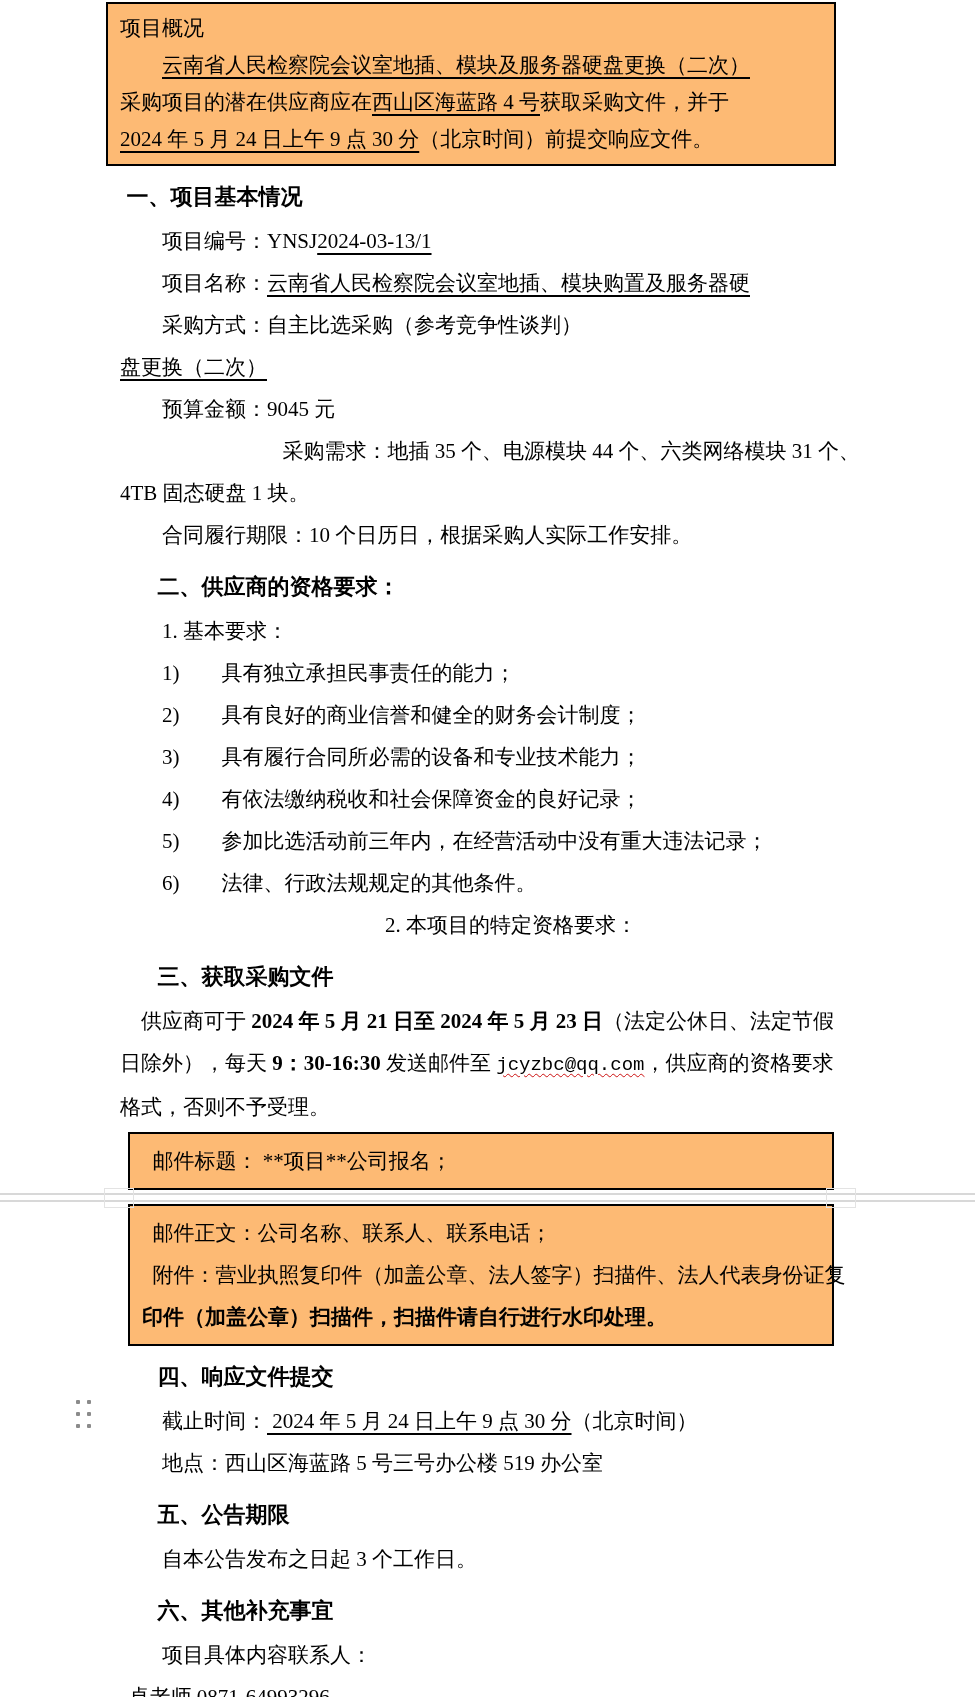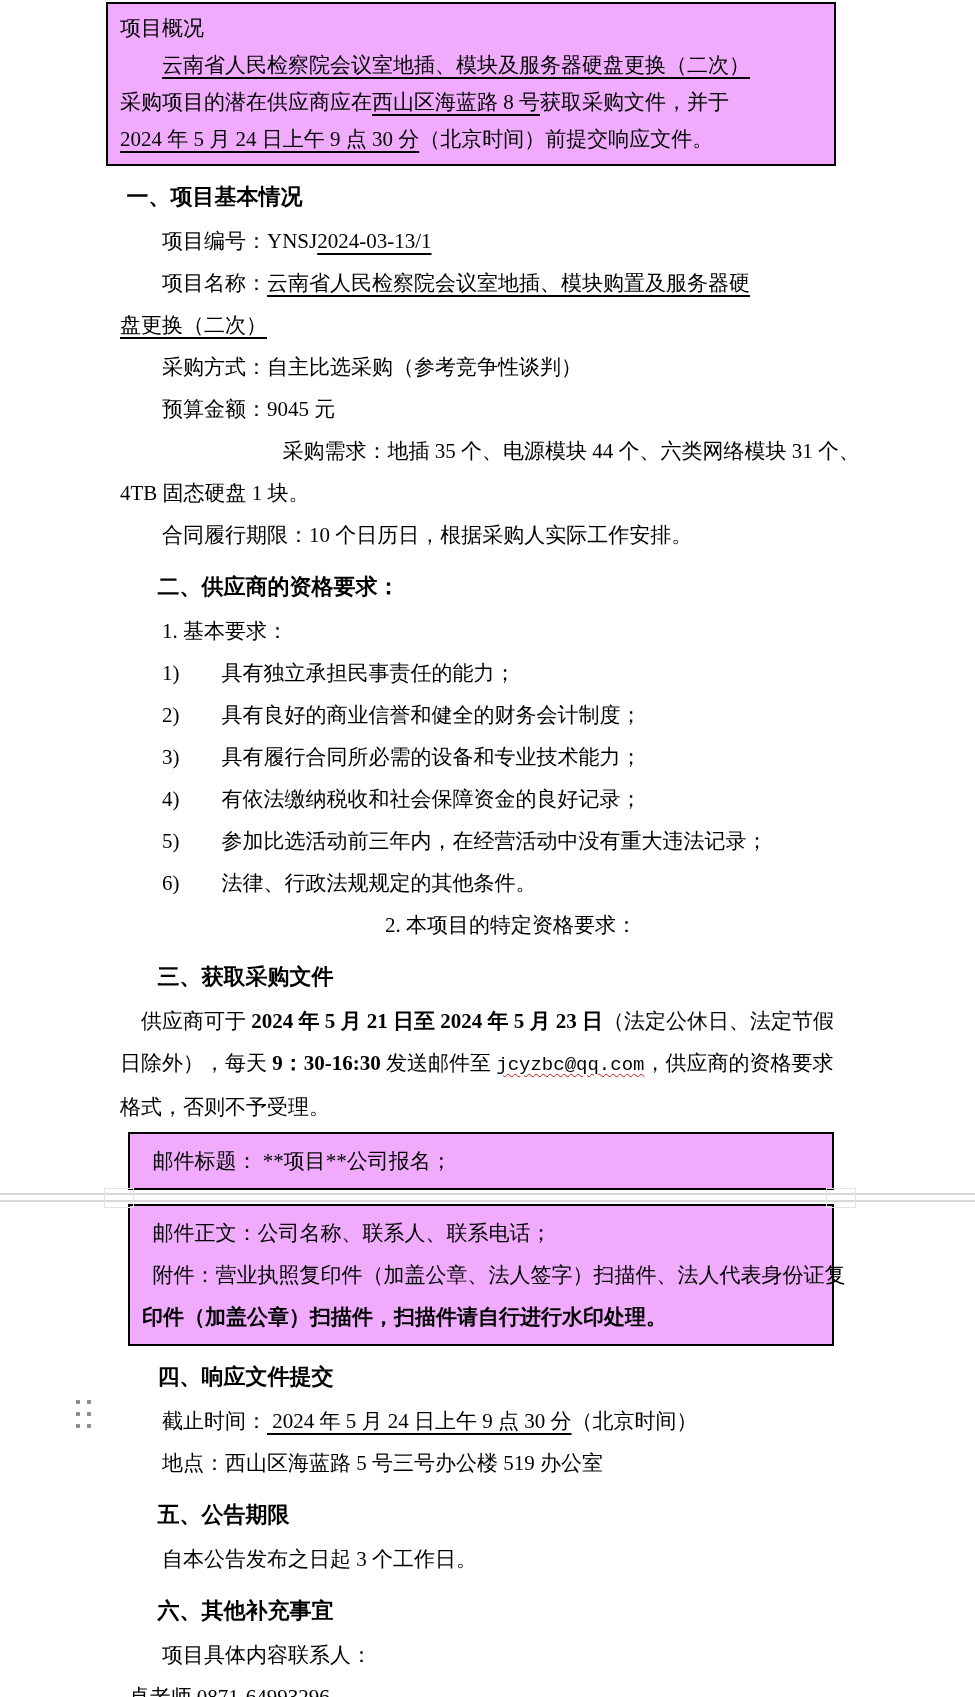--- a/index.html
+++ b/index.html
@@ -7,21 +7,21 @@
     width:975px;height:1697px;position:relative;overflow:hidden;
     background:#ffffff;color:#000000;
     font-family:"Liberation Serif","DejaVu Serif",serif;
   }
   .doc{padding:2px 115px 0 120px;font-size:21px;}
   .line{line-height:42px;white-space:nowrap;}
   .heading{
     font-family:"Liberation Sans","DejaVu Sans",sans-serif;
     font-weight:bold;font-size:22px;line-height:46px;margin-top:8px;white-space:nowrap;
   }
-  .tbox{border:2px solid #000;box-sizing:border-box;background:#f0abfc;}
+  .tbox{border:2px solid #000;box-sizing:border-box;background:#fdba74;}
   .box-overview{width:730px;margin-left:-14px;padding:6px 12px;}
   .box-overview .line{line-height:37px;}
   .box-email{width:706px;margin-left:8px;padding:6px 12px;}
   .box-subject{margin-top:4px;}
   .u{text-decoration:underline;text-underline-offset:5px;text-decoration-thickness:1.5px;}
   .b{font-weight:bold;}
   .sq{text-decoration:underline wavy #cc1111;text-decoration-thickness:1px;text-underline-offset:3px;}
   .mono{font-family:"Liberation Mono","DejaVu Sans Mono",monospace;font-size:19px;}
   .pagebreak{position:relative;height:12px;margin-left:-120px;width:975px;margin-top:2px;}
   .pb-line{position:absolute;left:0;width:975px;height:2px;background:#d8d8d8;}
@@ -36,28 +36,28 @@
   }
   .handle i{background:#8b8b8b;border-radius:1px;display:block;}
 </style>
 </head>
 <body>
 
 <div class="doc">
     <div class="tbox box-overview">
       <div class="line" style="padding-left: 0em;"><span class="seg ">项目概况</span></div>
       <div class="line" style="padding-left: 2em;"><span class="seg u">云南省人民检察院会议室地插、模块及服务器硬盘更换（二次）</span></div>
-      <div class="line" style="padding-left: 0em;"><span class="seg ">采购项目的潜在供应商应在</span><span class="seg u">西山区海蓝路 8 号</span><span class="seg ">获取采购文件，并于</span></div>
+      <div class="line" style="padding-left: 0em;"><span class="seg ">采购项目的潜在供应商应在</span><span class="seg u">西山区海蓝路 4 号</span><span class="seg ">获取采购文件，并于</span></div>
       <div class="line" style="padding-left: 0em;"><span class="seg u">2024 年 5 月 24 日上午 9 点 30 分</span><span class="seg ">（北京时间）前提交响应文件。</span></div>
     </div>
     <div class="heading" style="padding-left: 0.3em;">一、项目基本情况</div>
     <div class="line" style="padding-left: 2em;"><span class="seg ">项目编号：YNSJ</span><span class="seg u">2024-03-13/1</span></div>
     <div class="line" style="padding-left: 2em;"><span class="seg ">项目名称：</span><span class="seg u">云南省人民检察院会议室地插、模块购置及服务器硬</span></div>
+    <div class="line" style="padding-left: 2em;"><span class="seg ">采购方式：自主比选采购（参考竞争性谈判）</span></div>
     <div class="line" style="padding-left: 0em;"><span class="seg u">盘更换（二次）</span></div>
-    <div class="line" style="padding-left: 2em;"><span class="seg ">采购方式：自主比选采购（参考竞争性谈判）</span></div>
     <div class="line" style="padding-left: 2em;"><span class="seg ">预算金额：9045 元</span></div>
     <div class="line" style="padding-left: 2em; text-align: right;"><span class="seg ">采购需求：地插 35 个、电源模块 44 个、六类网络模块 31 个、</span></div>
     <div class="line" style="padding-left: 0em;"><span class="seg ">4TB 固态硬盘 1 块。</span></div>
     <div class="line" style="padding-left: 2em;"><span class="seg ">合同履行期限：10 个日历日，根据采购人实际工作安排。</span></div>
     <div class="heading" style="padding-left: 1.7em;">二、供应商的资格要求：</div>
     <div class="line" style="padding-left: 2em;"><span class="seg ">1. 基本要求：</span></div>
     <div class="line" style="padding-left: 2em;"><span class="seg ">1)　　具有独立承担民事责任的能力；</span></div>
     <div class="line" style="padding-left: 2em;"><span class="seg ">2)　　具有良好的商业信誉和健全的财务会计制度；</span></div>
     <div class="line" style="padding-left: 2em;"><span class="seg ">3)　　具有履行合同所必需的设备和专业技术能力；</span></div>
     <div class="line" style="padding-left: 2em;"><span class="seg ">4)　　有依法缴纳税收和社会保障资金的良好记录；</span></div>

